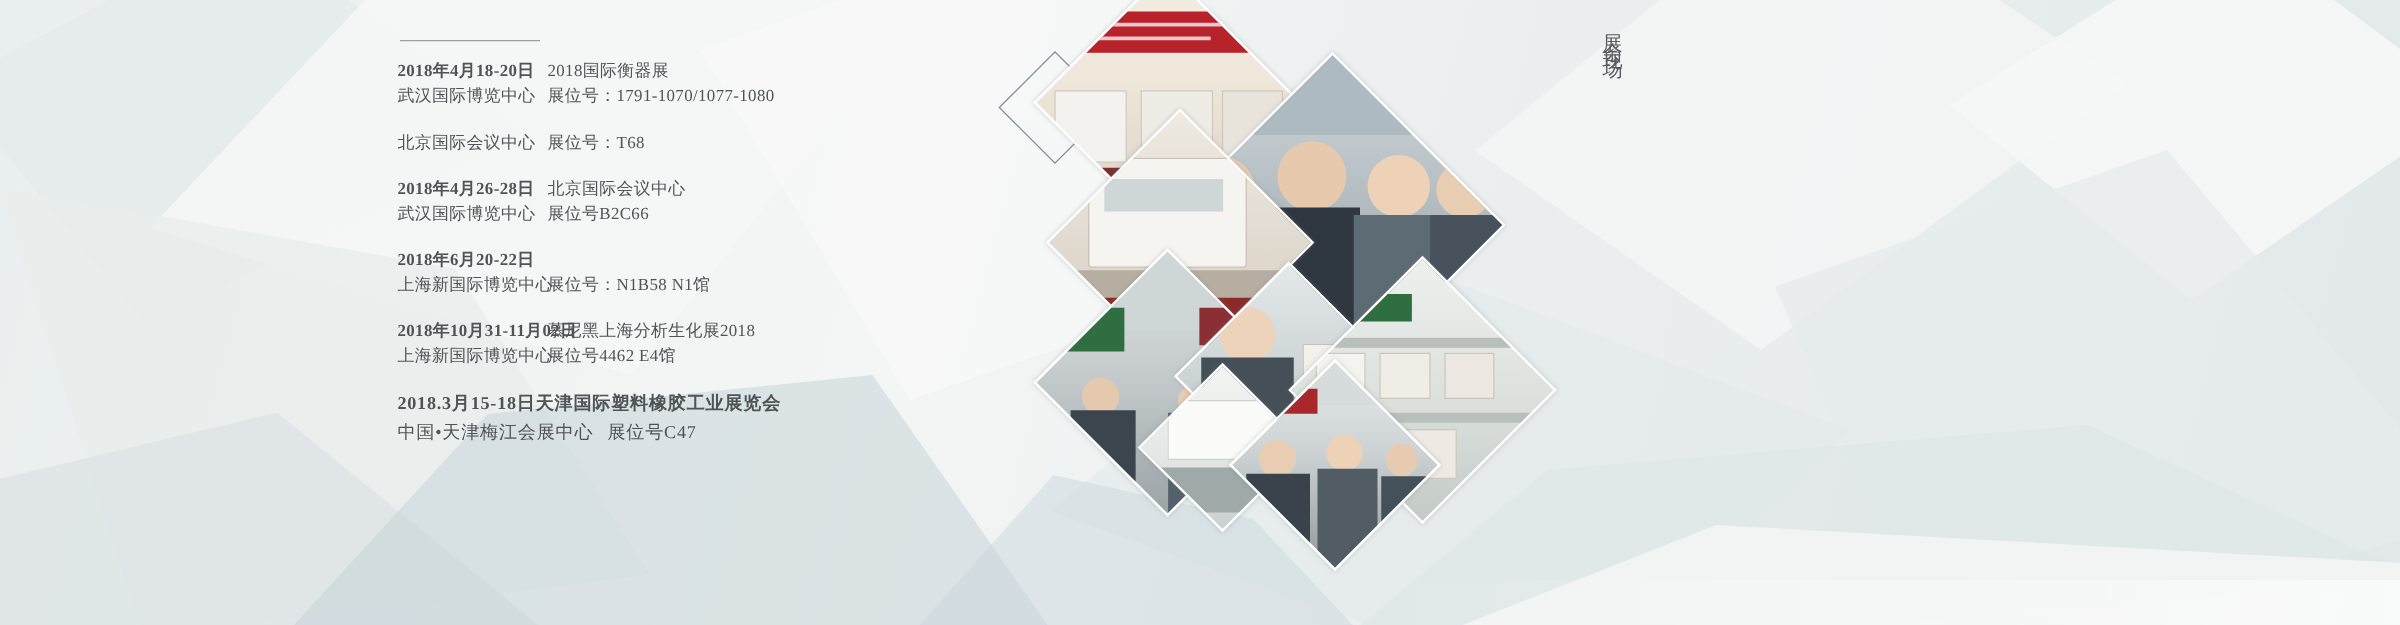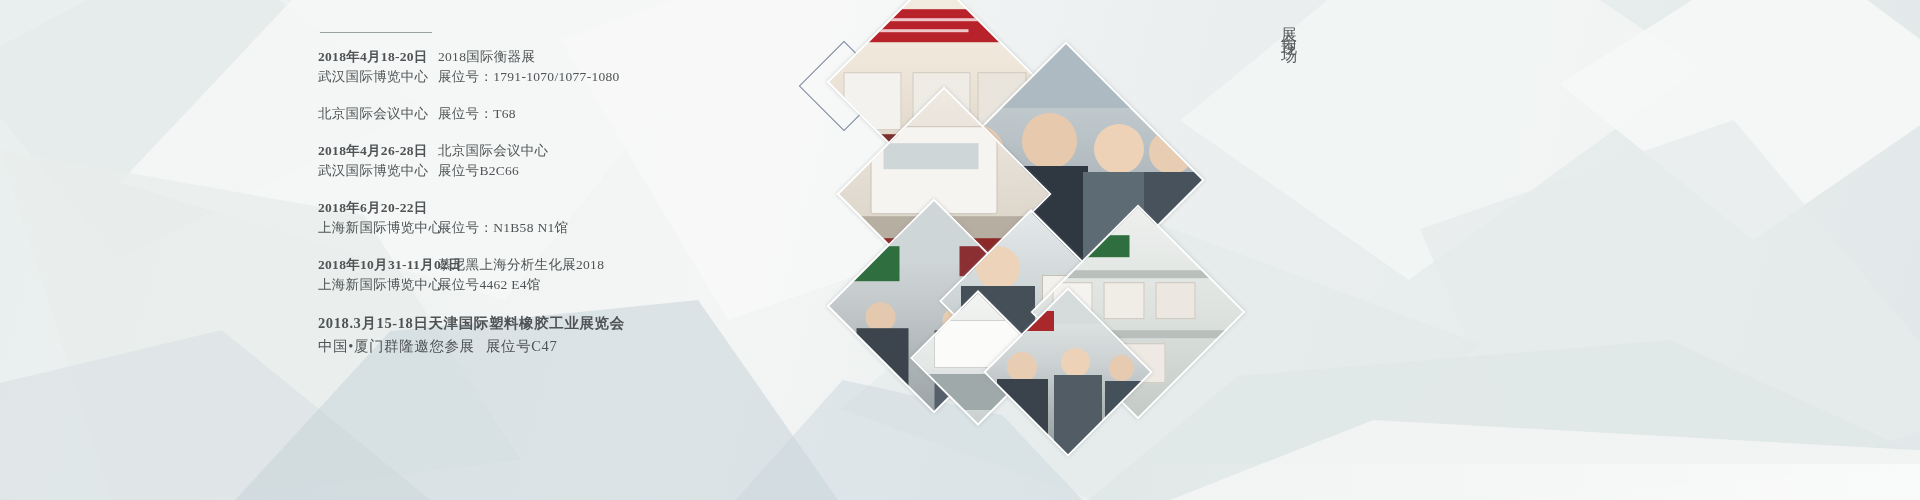--- a/index.html
+++ b/index.html
@@ -170,21 +170,21 @@
         <span class="c-venue">上海新国际博览中心</span>
         <span class="c-booth">展位号4462 E4馆</span>
       </div>
     </div>
 
     <div class="event last">
       <div class="erow">
         <span class="c-date">2018.3月15-18日天津国际塑料橡胶工业展览会</span>
       </div>
       <div class="erow">
-        <span class="c-venue">中国•厦门群隆邀您参展</span>
+        <span class="c-venue">中国•天津梅江会展中心</span>
         <span class="c-booth">展位号C47</span>
       </div>
     </div>
   </div>
 
   <div id="collage">
     <div class="outline o1"></div>
     <div class="outline o2"></div>
 
     <div class="dia d1">

